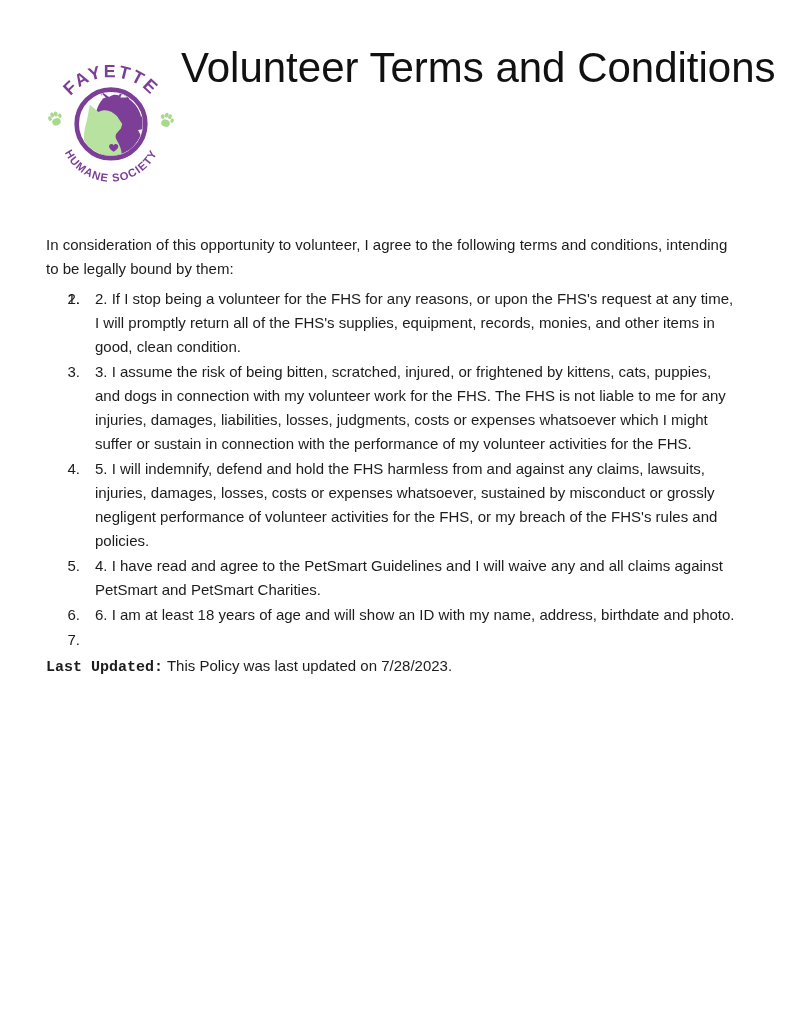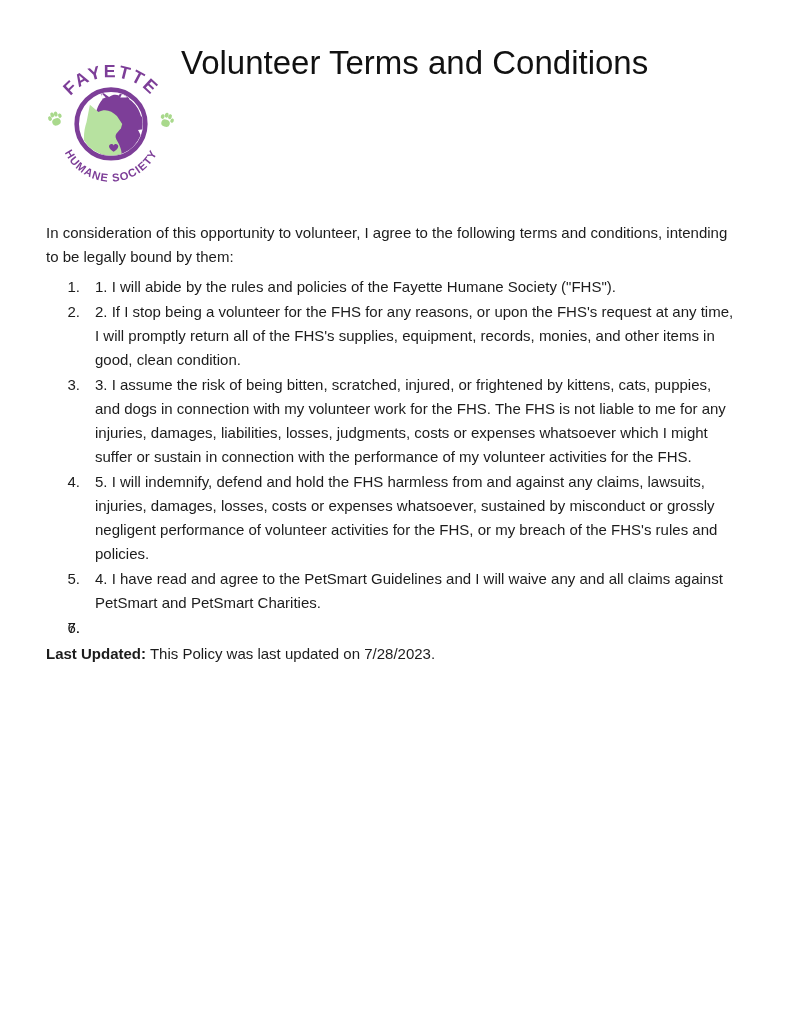--- a/index.html
+++ b/index.html
@@ -18,29 +18,29 @@
     top: 56px;
     width: 132px;
     height: 132px;
   }
   .logo svg { display: block; width: 100%; height: 100%; }
   .page-title {
     position: absolute;
     left: 181px;
     top: 44px;
     margin: 0;
-    font-size: 33px;
+    font-size: 42px;
     font-weight: 400;
     color: #111111;
     white-space: nowrap;
   }
   .content {
     position: absolute;
     left: 46px;
-    top: 221px;
+    top: 233px;
     width: 692px;
     font-size: 15px;
     line-height: 24px;
   }
   .intro { margin: 0; }
   ol.terms {
     list-style: none;
     margin: 6px 0 0 0;
     padding: 0;
   }
@@ -50,21 +50,21 @@
     margin: 0 0 1px 0;
   }
   ol.terms .num {
     position: absolute;
     left: 0;
     top: 0;
     width: 34px;
     text-align: right;
   }
   .footer-line { margin: 27px 0 0 0; }
-  .footer-label { font-weight: bold; }
+  .footer-label { font-weight: bold; font-family: Liberation Mono, monospace; }
   .arc-text-large {
     font-family: "Liberation Sans", sans-serif;
     font-weight: bold;
     font-size: 27px;
     letter-spacing: 3px;
     fill: var(--logo-purple, #7d3e98);
   }
   .arc-text-small {
     font-family: "Liberation Sans", sans-serif;
     font-weight: bold;
@@ -143,26 +143,26 @@
       </text>
     </svg>
   </div>
 
   <h1 class="page-title">Volunteer Terms and Conditions</h1>
 
   <div class="content">
     <p class="intro">In consideration of this opportunity to volunteer, I agree to the following terms and conditions, intending to be legally bound by them:</p>
 
     <ol class="terms">
-        <li><span class="num">1.</span><span class="txt">1. I will abide by the rules and policies of the Fayette Humane Society ("FHS").</span></li>
+        <li><span class="num">1.</span></li>
         <li><span class="num">2.</span><span class="txt">2. If I stop being a volunteer for the FHS for any reasons, or upon the FHS's request at any time, I will promptly return all of the FHS's supplies, equipment, records, monies, and other items in good, clean condition.</span></li>
         <li><span class="num">3.</span><span class="txt">3. I assume the risk of being bitten, scratched, injured, or frightened by kittens, cats, puppies, and dogs in connection with my volunteer work for the FHS. The FHS is not liable to me for any injuries, damages, liabilities, losses, judgments, costs or expenses whatsoever which I might suffer or sustain in connection with the performance of my volunteer activities for the FHS.</span></li>
         <li><span class="num">4.</span><span class="txt">5. I will indemnify, defend and hold the FHS harmless from and against any claims, lawsuits, injuries, damages, losses, costs or expenses whatsoever, sustained by misconduct or grossly negligent performance of volunteer activities for the FHS, or my breach of the FHS's rules and policies.</span></li>
         <li><span class="num">5.</span><span class="txt">4. I have read and agree to the PetSmart Guidelines and I will waive any and all claims against PetSmart and PetSmart Charities.</span></li>
-        <li><span class="num">6.</span></li>
+        <li><span class="num">6.</span><span class="txt">6. I am at least 18 years of age and will show an ID with my name, address, birthdate and photo.</span></li>
         <li><span class="num">7.</span></li>
       </ol>
 
     <p class="footer-line">
       <span class="footer-label">Last Updated:</span>
       <span>This Policy was last updated on 7/28/2023.</span>
     </p>
   </div>
 
 </div>

